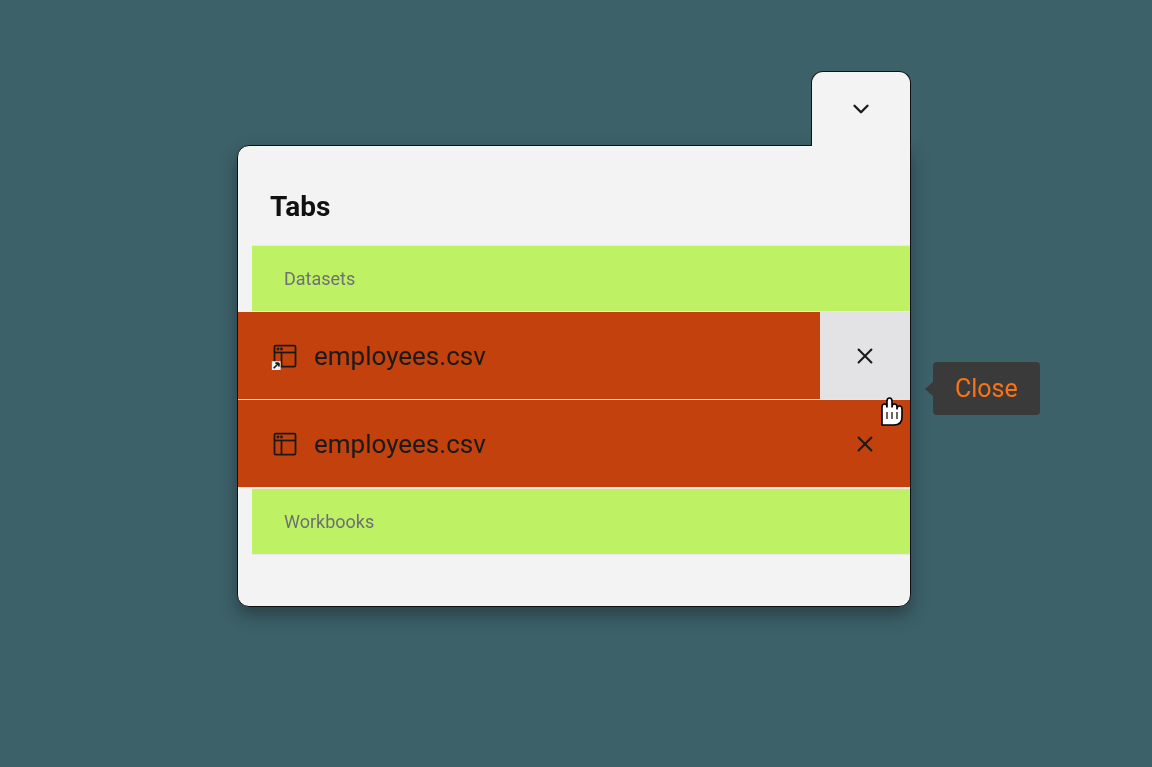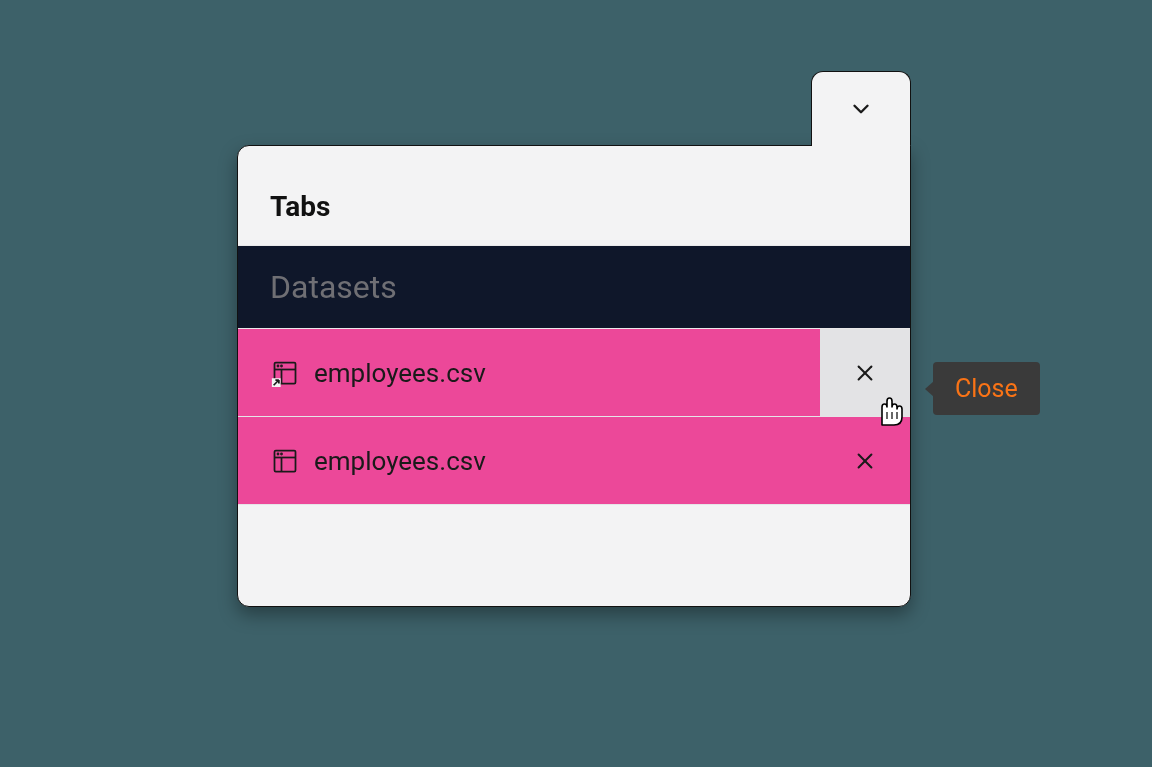--- a/index.html
+++ b/index.html
@@ -58,32 +58,33 @@
     margin-top: 16px;
   }
   .panel-title {
     font-size: 28px;
     font-weight: 700;
     color: #111;
   }
 
   .section-label {
     padding: 22px 32px;
-    font-size: 32px;
+    font-size: 18px;
     color: #6f6f74;
-    background: #0f172a;
+    background: #bef264;
     border-top: 1px solid #e9e9ea;
     border-bottom: 1px solid #e9e9ea;
+    margin-left: 14px;
   }
 
   .row {
     display: flex;
     align-items: center;
     height: 88px;
-    background: #ec4899;
+    background: #c2410c;
     border-bottom: 1px solid #e5e5e7;
     padding: 0 0 0 32px;
     position: relative;
   }
   .row .icon {
     width: 30px;
     height: 30px;
     flex: 0 0 30px;
     display: flex;
     align-items: center;
@@ -203,20 +204,21 @@
     <div class="close-btn">
       <span>
         <svg width="22" height="22" viewBox="0 0 24 24" fill="none" stroke="#1a1a1a" stroke-width="2.2" stroke-linecap="round">
           <line x1="5" y1="5" x2="19" y2="19"></line>
           <line x1="19" y1="5" x2="5" y2="19"></line>
         </svg>
       </span>
     </div>
   </div>
 
+  <div class="section-label">Workbooks</div>
 
 </div>
 
 <div class="tooltip">Close</div>
 
 <div class="cursor">
   <svg width="30" height="34" viewBox="0 0 30 34">
     <path d="M8 32 L8 14 Q8 11 10.5 11 Q13 11 13 14 L13 8 Q13 5 15.5 5 Q18 5 18 8 L18 14 Q18 11 20.5 11 Q23 11 23 14 L23 16 Q23 13 25.5 13 Q28 13 28 16 L28 24 Q28 32 20 32 Z" fill="#ffffff" stroke="#000000" stroke-width="1.6" stroke-linejoin="round"></path>
     <line x1="13" y1="19" x2="13" y2="26" stroke="#000" stroke-width="1.2"></line>
     <line x1="18" y1="19" x2="18" y2="26" stroke="#000" stroke-width="1.2"></line>

